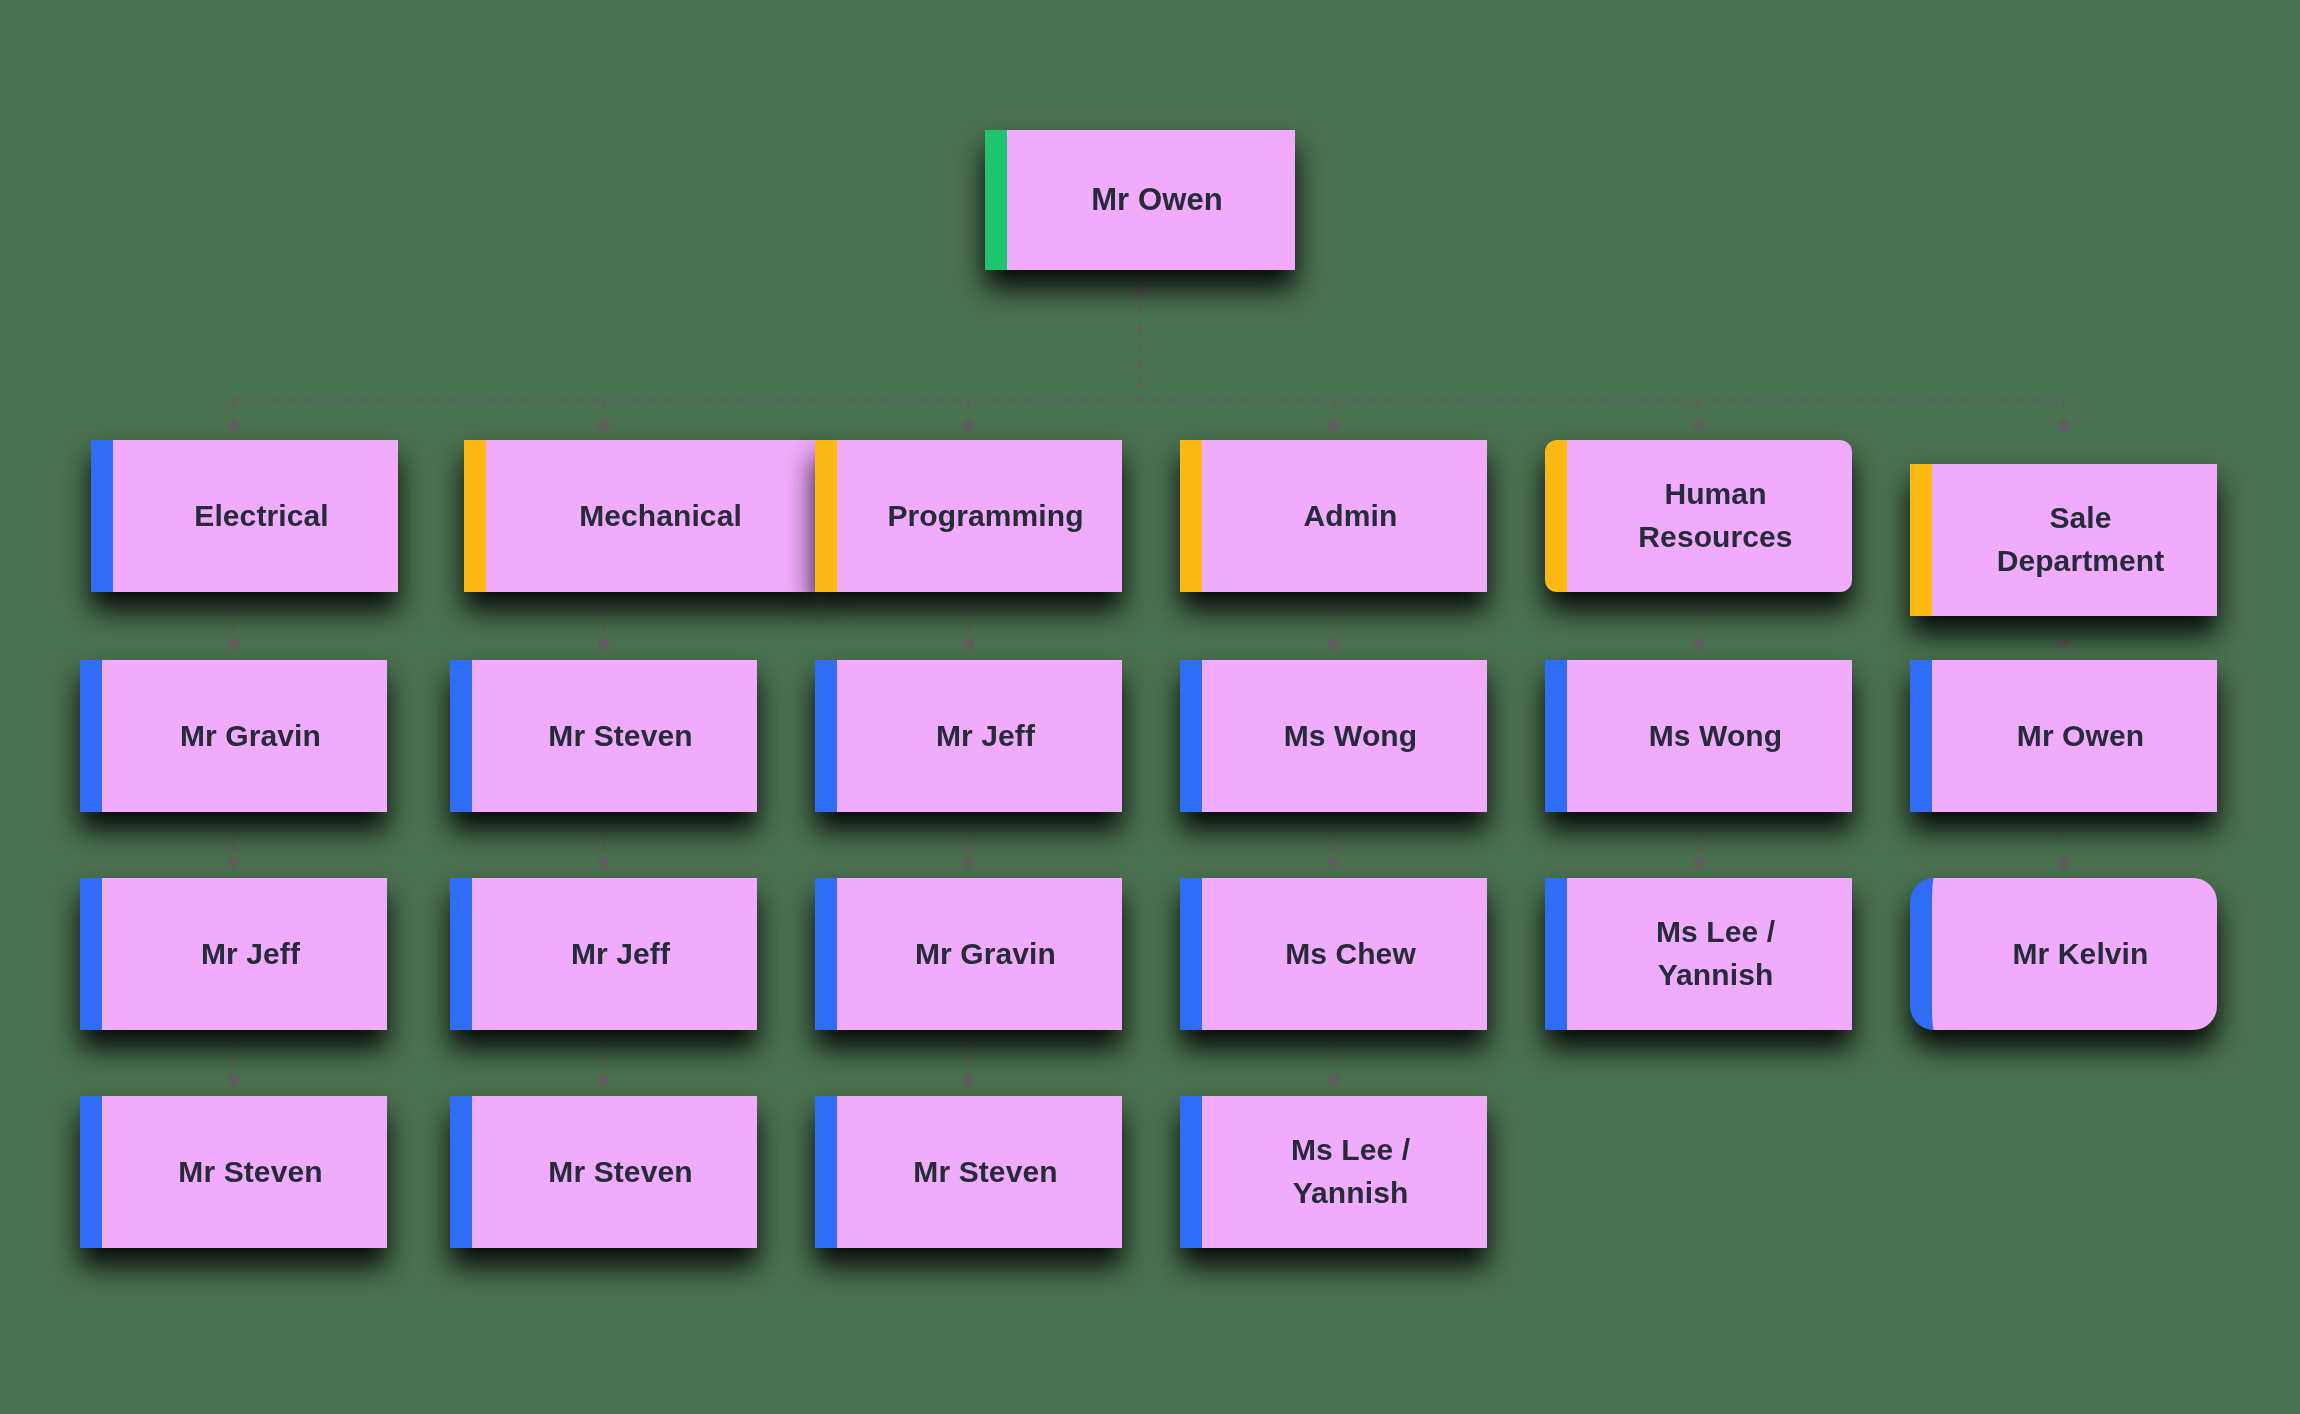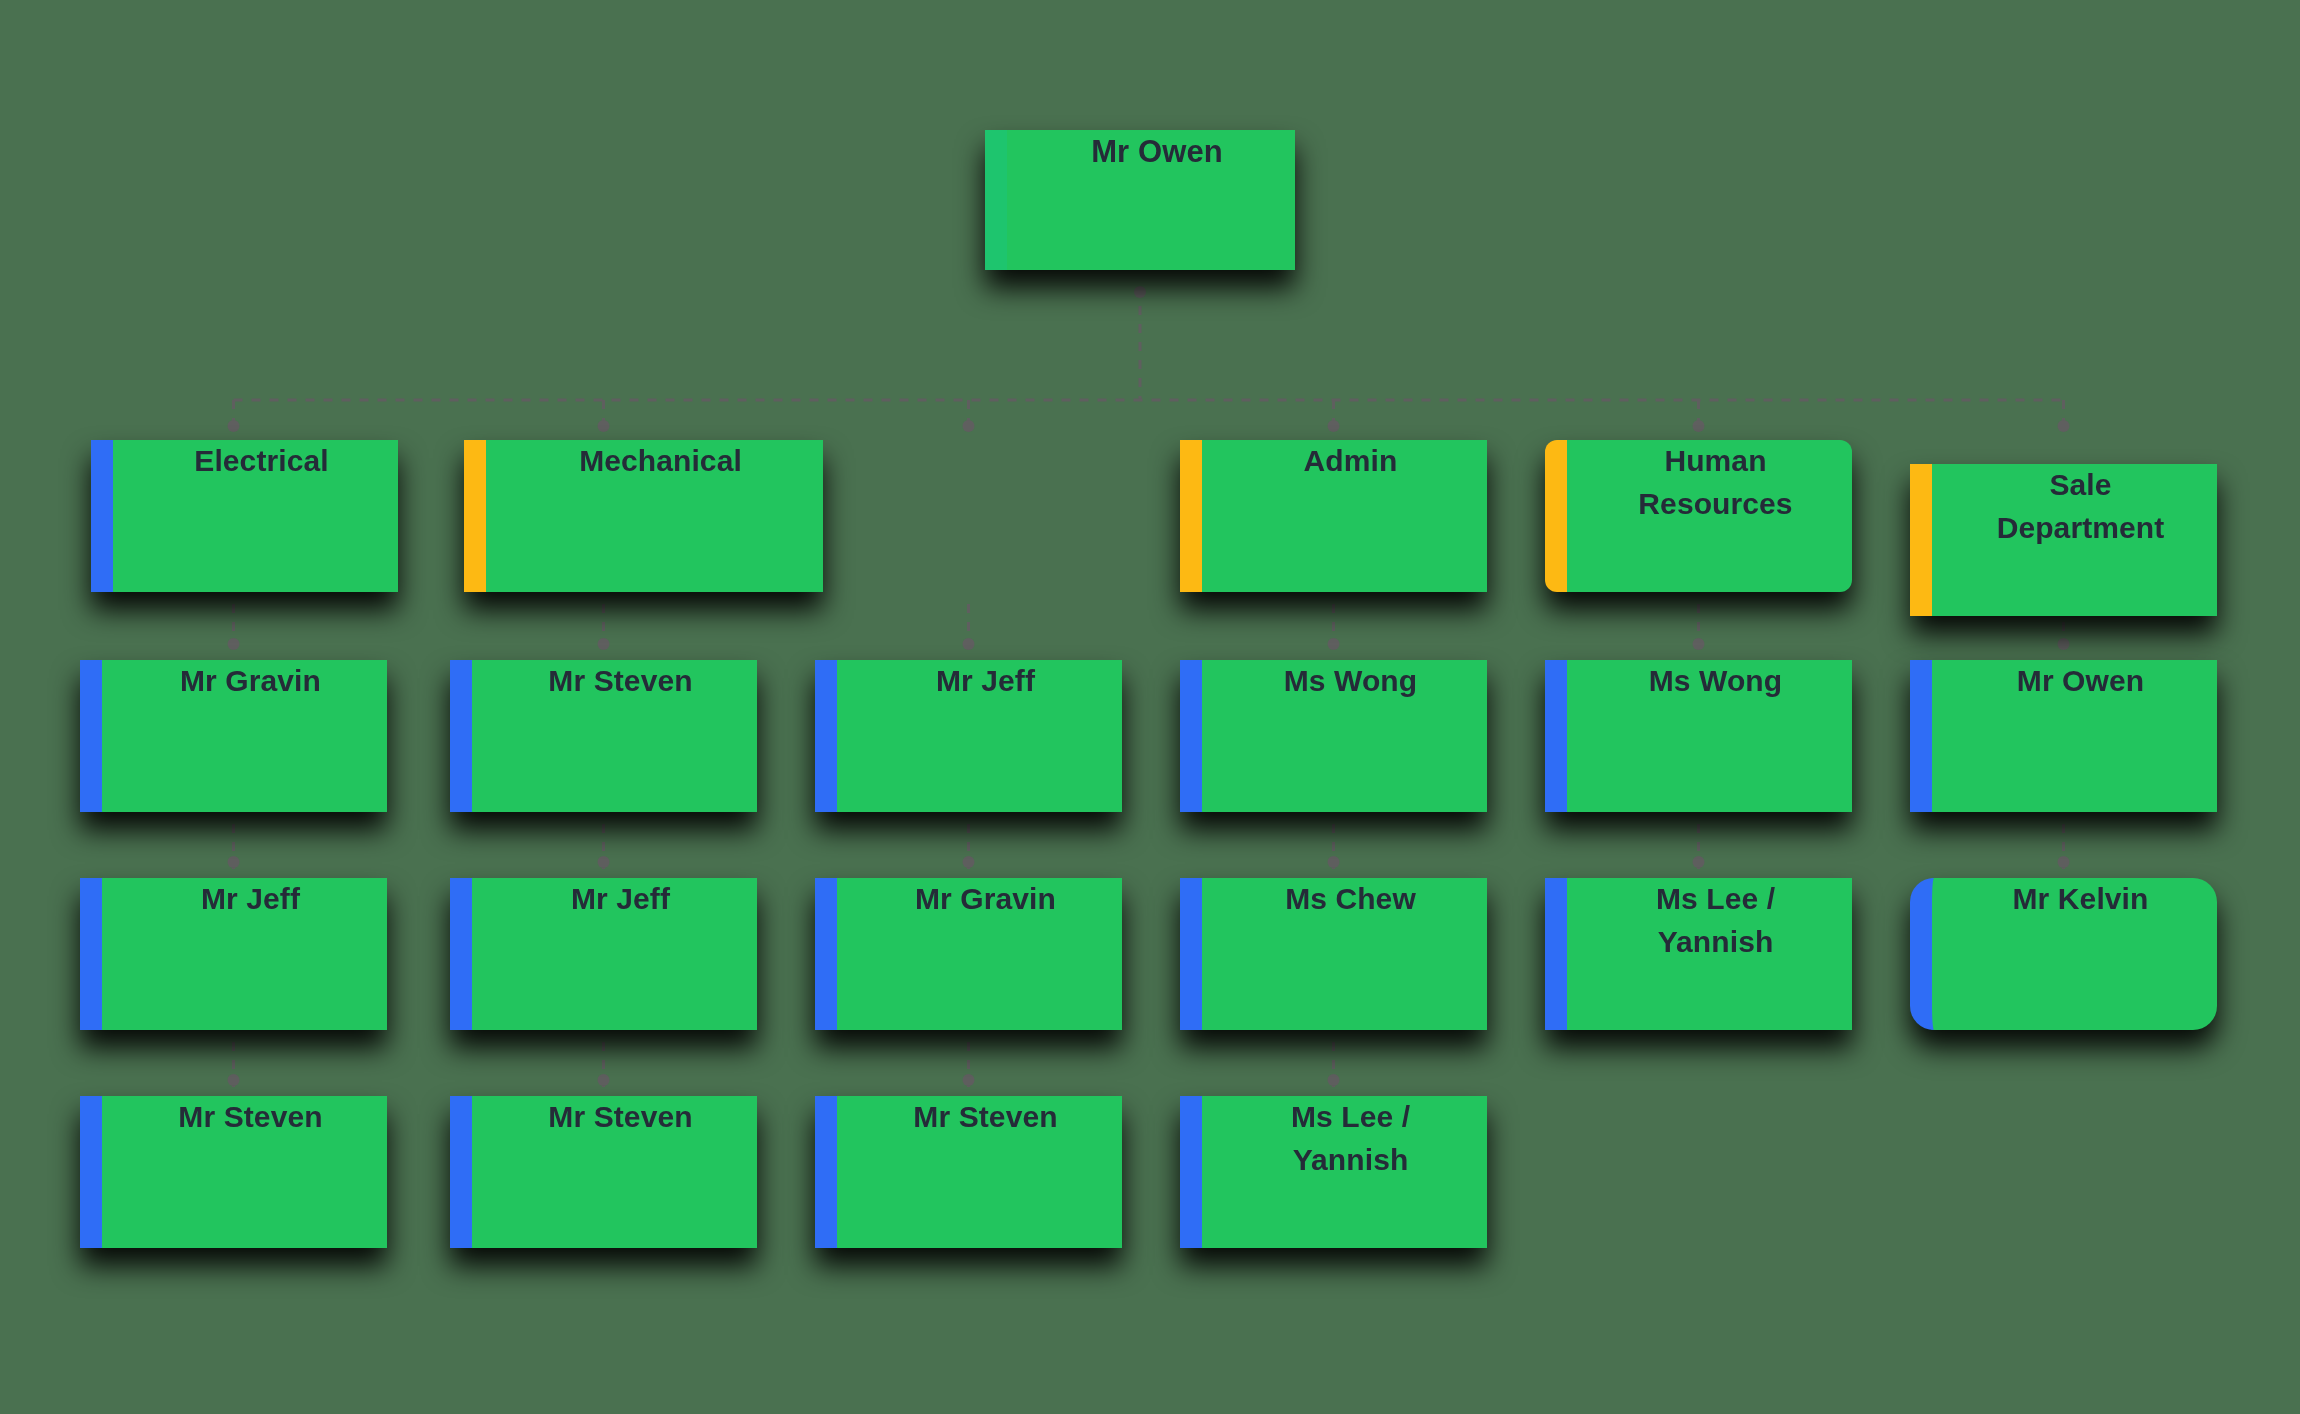--- a/index.html
+++ b/index.html
@@ -27,22 +27,23 @@
     width: 2300px;
     height: 1414px;
     pointer-events: none;
   }
 
   
   .node {
     position: absolute;
     box-sizing: border-box;
     display: flex;
+    align-items: center;
     justify-content: center;
-    background: #22c55e;
+    background: #f0abfc;
     border-left-style: solid;
     border-left-width: 22px;
     filter: drop-shadow(0 18px 14px rgba(0,0,0,0.92));
     padding-left: 12px;
   }
   .node-label {
     font-size: 30px;
     font-weight: 700;
     color: #252b38;
     text-align: center;
@@ -128,20 +129,23 @@
     </div>
     <div class="node" style="left: 450px; top: 660px; width: 307px; height: 152px; border-left-color: rgb(47, 109, 246);">
       <div class="node-label">Mr Steven</div>
     </div>
     <div class="node" style="left: 450px; top: 878px; width: 307px; height: 152px; border-left-color: rgb(47, 109, 246);">
       <div class="node-label">Mr Jeff</div>
     </div>
     <div class="node" style="left: 450px; top: 1096px; width: 307px; height: 152px; border-left-color: rgb(47, 109, 246);">
       <div class="node-label">Mr Steven</div>
     </div>
+    <div class="node" style="left: 815px; top: 440px; width: 307px; height: 152px; border-left-color: rgb(253, 185, 19);">
+      <div class="node-label">Programming</div>
+    </div>
     <div class="node" style="left: 815px; top: 660px; width: 307px; height: 152px; border-left-color: rgb(47, 109, 246);">
       <div class="node-label">Mr Jeff</div>
     </div>
     <div class="node" style="left: 815px; top: 878px; width: 307px; height: 152px; border-left-color: rgb(47, 109, 246);">
       <div class="node-label">Mr Gravin</div>
     </div>
     <div class="node" style="left: 815px; top: 1096px; width: 307px; height: 152px; border-left-color: rgb(47, 109, 246);">
       <div class="node-label">Mr Steven</div>
     </div>
     <div class="node" style="left: 1180px; top: 440px; width: 307px; height: 152px; border-left-color: rgb(253, 185, 19);">

